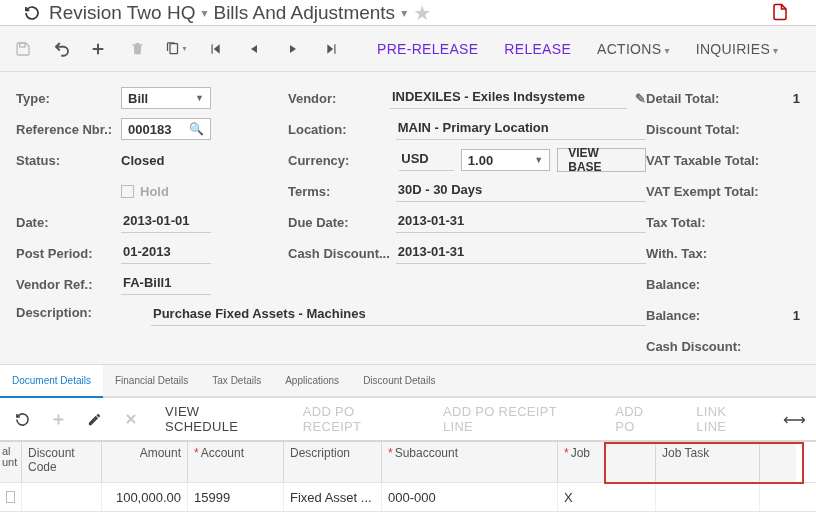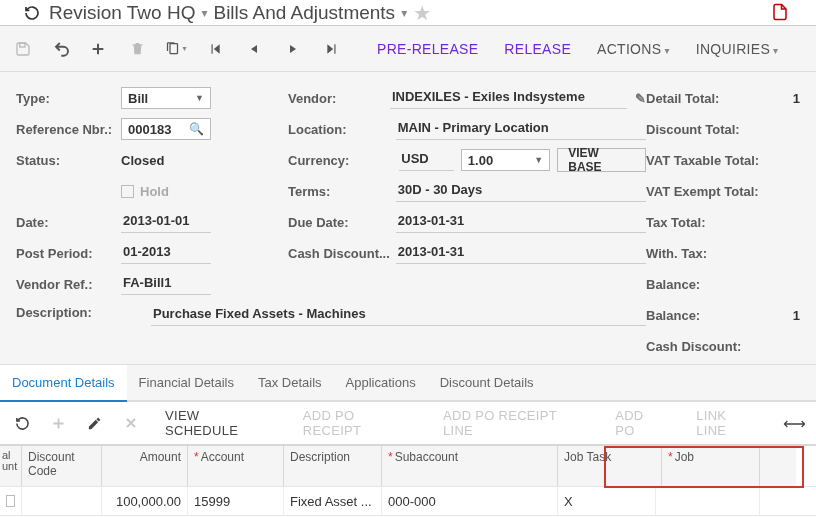--- a/index.html
+++ b/index.html
@@ -49,21 +49,21 @@
   .pencil { color:#777; margin-left:8px; }
 
   .cur-row { display:flex; align-items:center; gap:7px; }
   .cur-row .fld { border:none; border-bottom:1px solid #ccc; background:transparent; padding:0 2px 2px; }
   .cur1 { width:55px; }
   .cur2 { width:90px; border:1px solid #bbb !important; background:#fff !important; display:flex; justify-content:space-between; padding:0 6px !important; }
   .vbase { height:24px; border:1px solid #bbb; background:#f5f5f5; padding:0 10px; font-size:12px; display:flex; align-items:center; }
 
   
   .tabs { display:flex; background:#f5f5f5; border-bottom:2px solid #ddd; }
-  .tab { padding:10px 12px; font-size:13px; color:#666; border-bottom:2px solid transparent; margin-bottom:-2px; }
+  .tab { padding:10px 12px; font-size:10px; color:#666; border-bottom:2px solid transparent; margin-bottom:-2px; }
   .tab.active { color:#1a7fcc; border-bottom-color:#1a7fcc; background:#fff; }
 
   
   .gtoolbar { display:flex; align-items:center; height:42px; padding:0 6px; background:#fff; gap:4px; }
   .g-btn { width:34px; height:34px; display:flex; align-items:center; justify-content:center; color:#444; }
   .g-btn.disabled { color:#c8c8c8; }
   .g-text { font-size:13px; padding:0 14px; color:#444; letter-spacing:.3px; }
   .g-text.disabled { color:#c8c8c8; }
   .g-spacer { flex:1; }
   .g-arrow { font-size:16px; color:#444; padding:0 4px; }
@@ -332,24 +332,24 @@
         </div>
     <div class="gcell c1">Discount Code</div>
     <div class="gcell c2 num">Amount</div>
     <div class="gcell c3">
           <span class="req">Account</span>
         </div>
     <div class="gcell c4">Description</div>
     <div class="gcell c5">
           <span class="req">Subaccount</span>
         </div>
-    <div class="gcell c7">Job Task</div>
     <div class="gcell c6">
           <span class="req">Job</span>
         </div>
+    <div class="gcell c7">Job Task</div>
     <div class="gcell c8"></div>
   </div>
   <div class="grow gbody">
     <div class="gcell c0b">
           <span class="chkcell"></span>
         </div>
     <div class="gcell c1"></div>
     <div class="gcell c2 num">100,000.00</div>
     <div class="gcell c3">15999</div>
     <div class="gcell c4">Fixed Asset ...</div>

